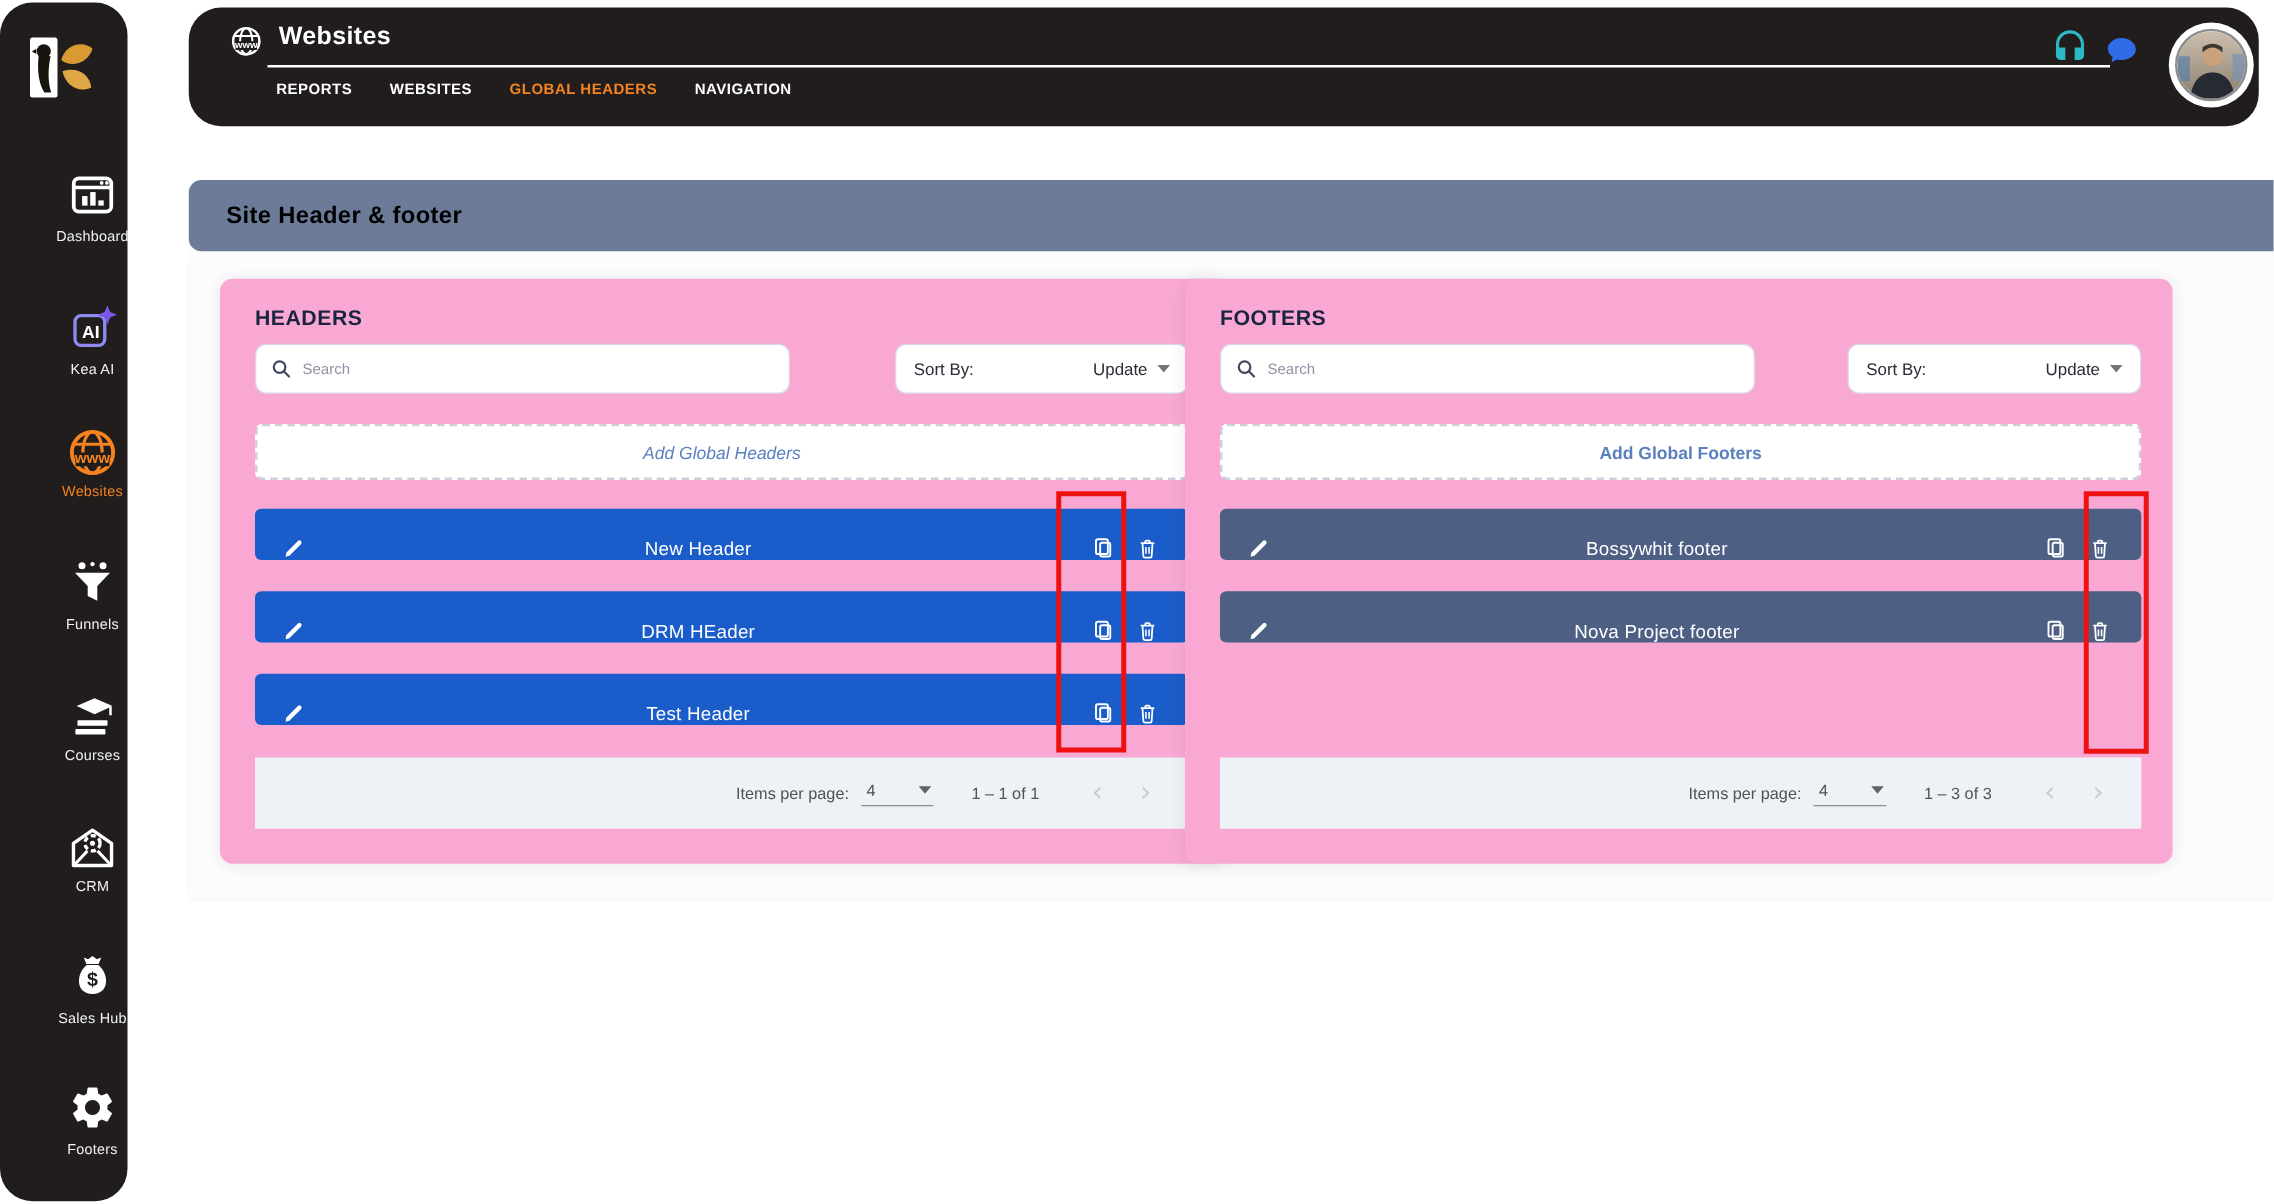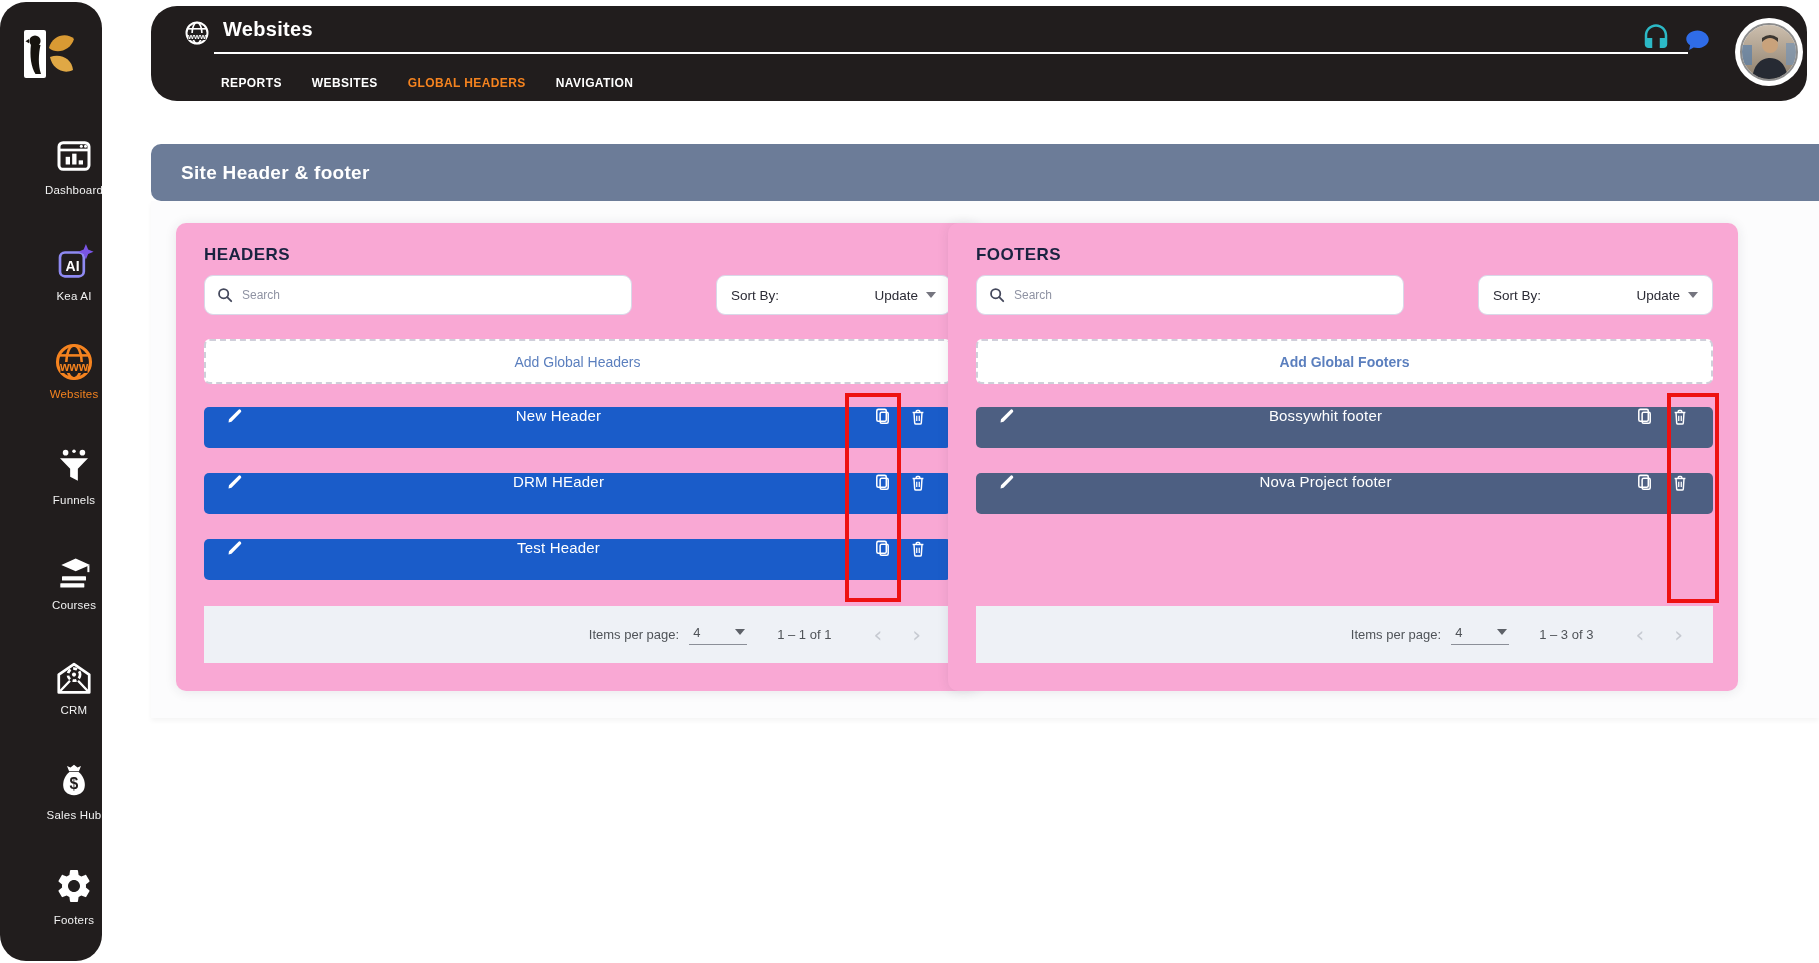--- a/index.html
+++ b/index.html
@@ -16,33 +16,33 @@
   .side-icon svg { display:inline-block; vertical-align:middle; }
   .side-label { display:block; margin-top:4px; font-size:11.5px; color:#f2f2f2; letter-spacing:.2px; }
   .side-item.active .side-label { color:#f5831f; }
 
   
   .topbar { position:absolute; left:151px; top:6px; width:1656px; height:95px;
             background:#211d1d; border-radius:26px; }
   .tb-globe { position:absolute; left:32px; top:13px; }
   .tb-title { position:absolute; left:72px; top:12px; color:#fff; font-size:20px; font-weight:700; letter-spacing:.3px; }
   .tb-line { position:absolute; left:63px; top:46px; width:1474px; height:2px; background:#fff; }
-  .tb-tabs { position:absolute; left:70px; top:70px; display:flex; gap:30px; }
+  .tb-tabs { position:absolute; left:70px; top:58px; display:flex; gap:30px; }
   .tb-tab { color:#fff; font-size:12px; font-weight:700; letter-spacing:.4px; cursor:pointer; }
   .tb-tab.active { color:#f5831f; }
   .tb-headset { position:absolute; left:1490px; top:17px; cursor:pointer; }
   .tb-chat { position:absolute; left:1533px; top:21px; cursor:pointer; }
   .avatar { position:absolute; left:1584px; top:12px; width:68px; height:68px; border-radius:50%;
             background:#fff; display:flex; align-items:center; justify-content:center; cursor:pointer; }
   .avatar-inner { width:58px; height:58px; border-radius:50%; overflow:hidden; border:2px solid #8d8d8d; }
 
   
   .banner { position:absolute; left:151px; top:144px; width:1668px; height:57px;
             background:#6c7c98; border-radius:10px 0 0 10px; display:flex; align-items:center; }
-  .banner-title { color:#ffffff; font-size:19px; font-weight:600; margin-left:30px; letter-spacing:.3px; }
+  .banner-title { color:#000000; font-size:19px; font-weight:600; margin-left:30px; letter-spacing:.3px; }
   .content-bg { position:absolute; left:151px; top:201px; width:1668px; height:517px;
                 background:#fcfcfd; box-shadow:0 3px 5px rgba(0,0,0,.045); }
 
   
   .panel { position:absolute; top:223px; height:468px; background:#f9a8d4; border-radius:10px;
            box-shadow:0 1px 12px rgba(40,40,60,.10); }
   .panel.headers { left:176px; width:803px; }
   .panel.footers { left:948px; width:790px; }
   .panel-title { position:absolute; left:28px; top:22px; font-size:17px; font-weight:700;
                  color:#1a2340; letter-spacing:.4px; }
@@ -56,25 +56,25 @@
              border-radius:9px; display:flex; align-items:center; padding:0 14px; cursor:pointer; background:#fff; }
   .panel.headers .sortbox { left:540px; }
   .panel.footers .sortbox { left:530px; }
   .sort-label { font-size:13.5px; color:#2b2b35; }
   .sort-value { margin-left:auto; font-size:13.5px; color:#2b2b35; }
   .caret { width:0; height:0; border-left:5px solid transparent; border-right:5px solid transparent;
            border-top:6px solid #75757f; margin-left:8px; }
   .add-btn { position:absolute; left:28px; top:116px; height:45px; border:2px dashed #cfcfda;
              border-radius:6px; display:flex; align-items:center; justify-content:center;
              color:#5b7fbe; font-size:14px; cursor:pointer; background:#fff; }
-  .panel.headers .add-btn { width:747px; }
+  .panel.headers .add-btn { width:747px;font-style:italic; }
   .panel.footers .add-btn { width:737px;font-weight:bold; }
 
   .row { position:absolute; left:28px; height:41px; border-radius:5px; display:flex;
-         align-items:flex-start; padding:0 24px 0 22px; cursor:pointer; }
+         align-items:flex-end; padding:0 24px 0 22px; cursor:pointer; }
   .panel.headers .row { width:747px; background:#1a5cc9; }
   .panel.footers .row { width:737px; background:#4d5f82; }
   .row.r0 { top:184px; } .row.r1 { top:250px; } .row.r2 { top:316px; }
   .row-edit { display:flex; cursor:pointer; }
   .row-title { flex:1; text-align:center; color:#fff; font-size:15px; letter-spacing:.2px; }
   .row-actions { display:flex; align-items:center; gap:17px; }
   .row-actions span { display:flex; cursor:pointer; }
 
   .pager { position:absolute; left:28px; top:383px; height:57px; background:#eef1f6;
            display:flex; align-items:center; justify-content:flex-end; padding-right:16px;

